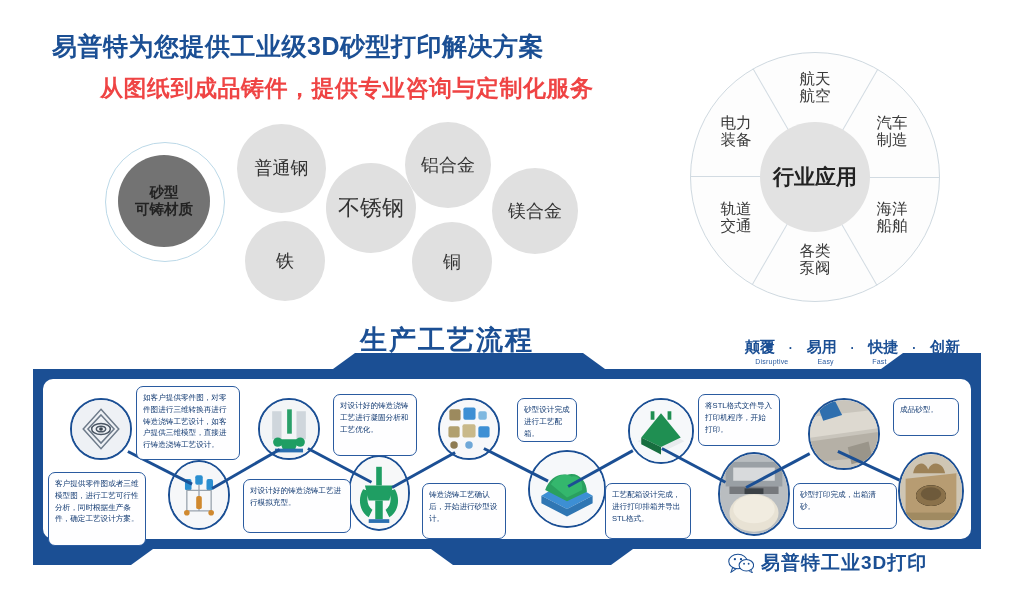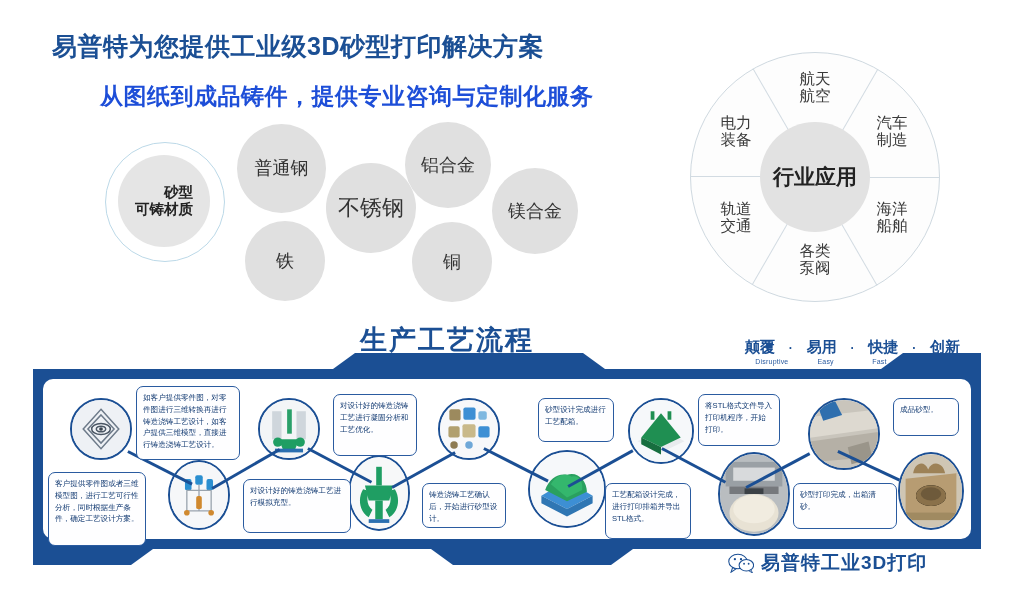--- a/index.html
+++ b/index.html
@@ -12,34 +12,34 @@
   }
   .stage{position:absolute;left:0;top:0;width:1012px;height:608px;}
 
   
   .headline{position:absolute;left:52px;top:30px;width:620px;}
   .headline .l1{
     font-size:25px;font-weight:bold;color:#1b4f94;letter-spacing:.5px;
     white-space:nowrap;
   }
   .headline .l2{
-    font-size:23px;font-weight:bold;color:#1d4ed8;letter-spacing:.5px;
-    white-space:nowrap;margin-top:18px;padding-left:48px;
+    font-size:23px;font-weight:bold;color:#ef4444;letter-spacing:.5px;
+    white-space:nowrap;margin-top:10px;padding-left:48px;
   }
 
   
   .bubble{
     position:absolute;border-radius:50%;
     display:flex;align-items:center;justify-content:center;
     text-align:center;color:#3b3b3b;line-height:1.15;
     background:#e2e2e2;font-weight:bold;
   }
   .bubble.grey{background:#e0e0e0;font-weight:normal;color:#333;}
   .bubble-core{
-    background:#e5e5e5;color:#222;font-weight:bold;text-align:right;
+    background:#737373;color:#222;font-weight:bold;
   }
   .core-ring{
     position:absolute;border-radius:50%;
     border:1.5px solid #bcd9e8;background:transparent;
   }
 
   
   .wheel{position:absolute;left:690px;top:52px;width:250px;height:250px;}
   .wheel-outer{
     position:absolute;left:0;top:0;width:250px;height:250px;border-radius:50%;
@@ -344,22 +344,22 @@
         <rect x="4" y="62" width="58" height="8" fill="#a08a61"></rect>
       </svg>
     </div>
   </div>
 
   <div>
     <div class="callout" style="left:48px;top:472px;width:98px;height:74px;">客户提供零件图或者三维模型图，进行工艺可行性分析，同时根据生产条件，确定工艺设计方案。</div>
     <div class="callout" style="left:136px;top:386px;width:104px;height:74px;">如客户提供零件图，对零件图进行三维转换再进行铸造浇铸工艺设计，如客户提供三维模型，直接进行铸造浇铸工艺设计。</div>
     <div class="callout" style="left:243px;top:479px;width:108px;height:54px;">对设计好的铸造浇铸工艺进行模拟充型。</div>
     <div class="callout" style="left:333px;top:394px;width:84px;height:62px;">对设计好的铸造浇铸工艺进行凝固分析和工艺优化。</div>
-    <div class="callout" style="left:422px;top:483px;width:84px;height:45px;">铸造浇铸工艺确认后，开始进行砂型设计。</div>
-    <div class="callout" style="left:517px;top:398px;width:76px;height:44px;margin-left:21px;">砂型设计完成进行工艺配箱。</div>
+    <div class="callout" style="left:422px;top:483px;width:84px;height:56px;">铸造浇铸工艺确认后，开始进行砂型设计。</div>
+    <div class="callout" style="left:517px;top:398px;width:60px;height:44px;">砂型设计完成进行工艺配箱。</div>
     <div class="callout" style="left:605px;top:483px;width:86px;height:56px;">工艺配箱设计完成，进行打印排箱并导出STL格式。</div>
     <div class="callout" style="left:698px;top:394px;width:82px;height:52px;">将STL格式文件导入打印机程序，开始打印。</div>
     <div class="callout" style="left:793px;top:483px;width:104px;height:46px;">砂型打印完成，出箱清砂。</div>
     <div class="callout" style="left:893px;top:398px;width:66px;height:38px;">成品砂型。</div>
   </div>
 
   <div class="footer-logo">
     <svg class="wx" viewBox="0 0 34 26">
       <ellipse cx="13" cy="11" rx="12" ry="9.5" fill="#ffffff" stroke="#1b4f94" stroke-width="1.4"></ellipse>
       <path d="M6 19 L4 25 L10 21 Z" fill="#ffffff" stroke="#1b4f94" stroke-width="1.4"></path>

